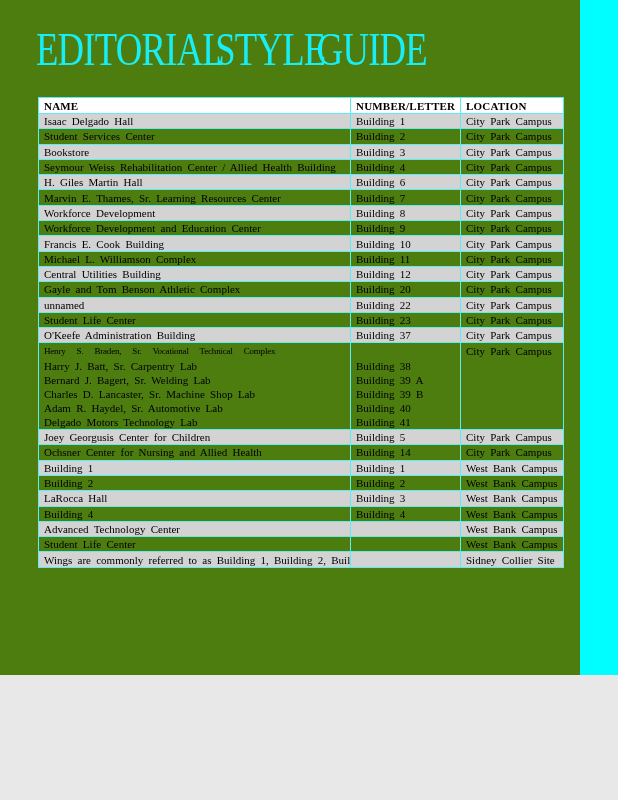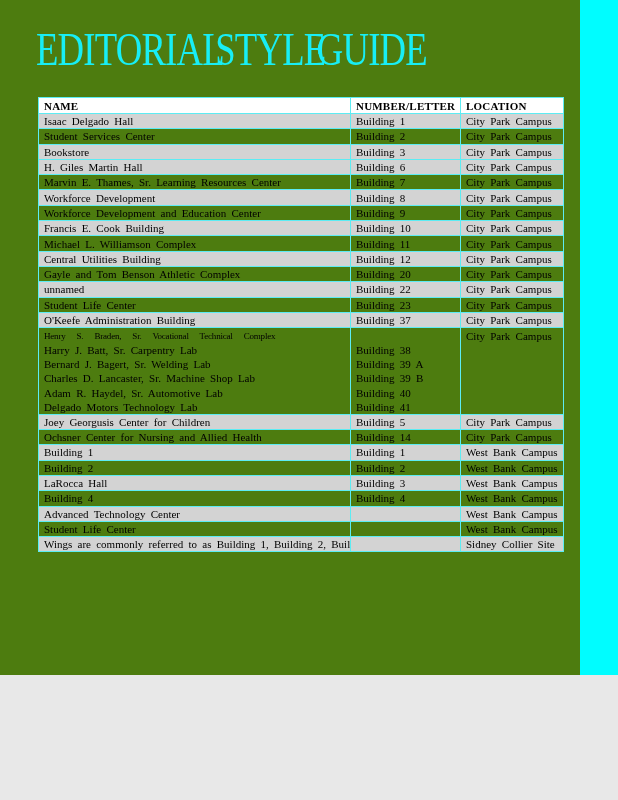--- a/index.html
+++ b/index.html
@@ -121,20 +121,25 @@
           <td>City Park Campus</td>
         </tr>
         <tr>
           <td>Student Services Center</td>
           <td>Building 2</td>
           <td>City Park Campus</td>
         </tr>
         <tr class="shaded">
           <td>Bookstore</td>
           <td>Building 3</td>
+          <td>City Park Campus</td>
+        </tr>
+        <tr>
+          <td>Seymour Weiss Rehabilitation Center / Allied Health Building</td>
+          <td>Building 4</td>
           <td>City Park Campus</td>
         </tr>
         <tr class="shaded">
           <td>H. Giles Martin Hall</td>
           <td>Building 6</td>
           <td>City Park Campus</td>
         </tr>
         <tr>
           <td>Marvin E. Thames, Sr. Learning Resources Center</td>
           <td>Building 7</td>

